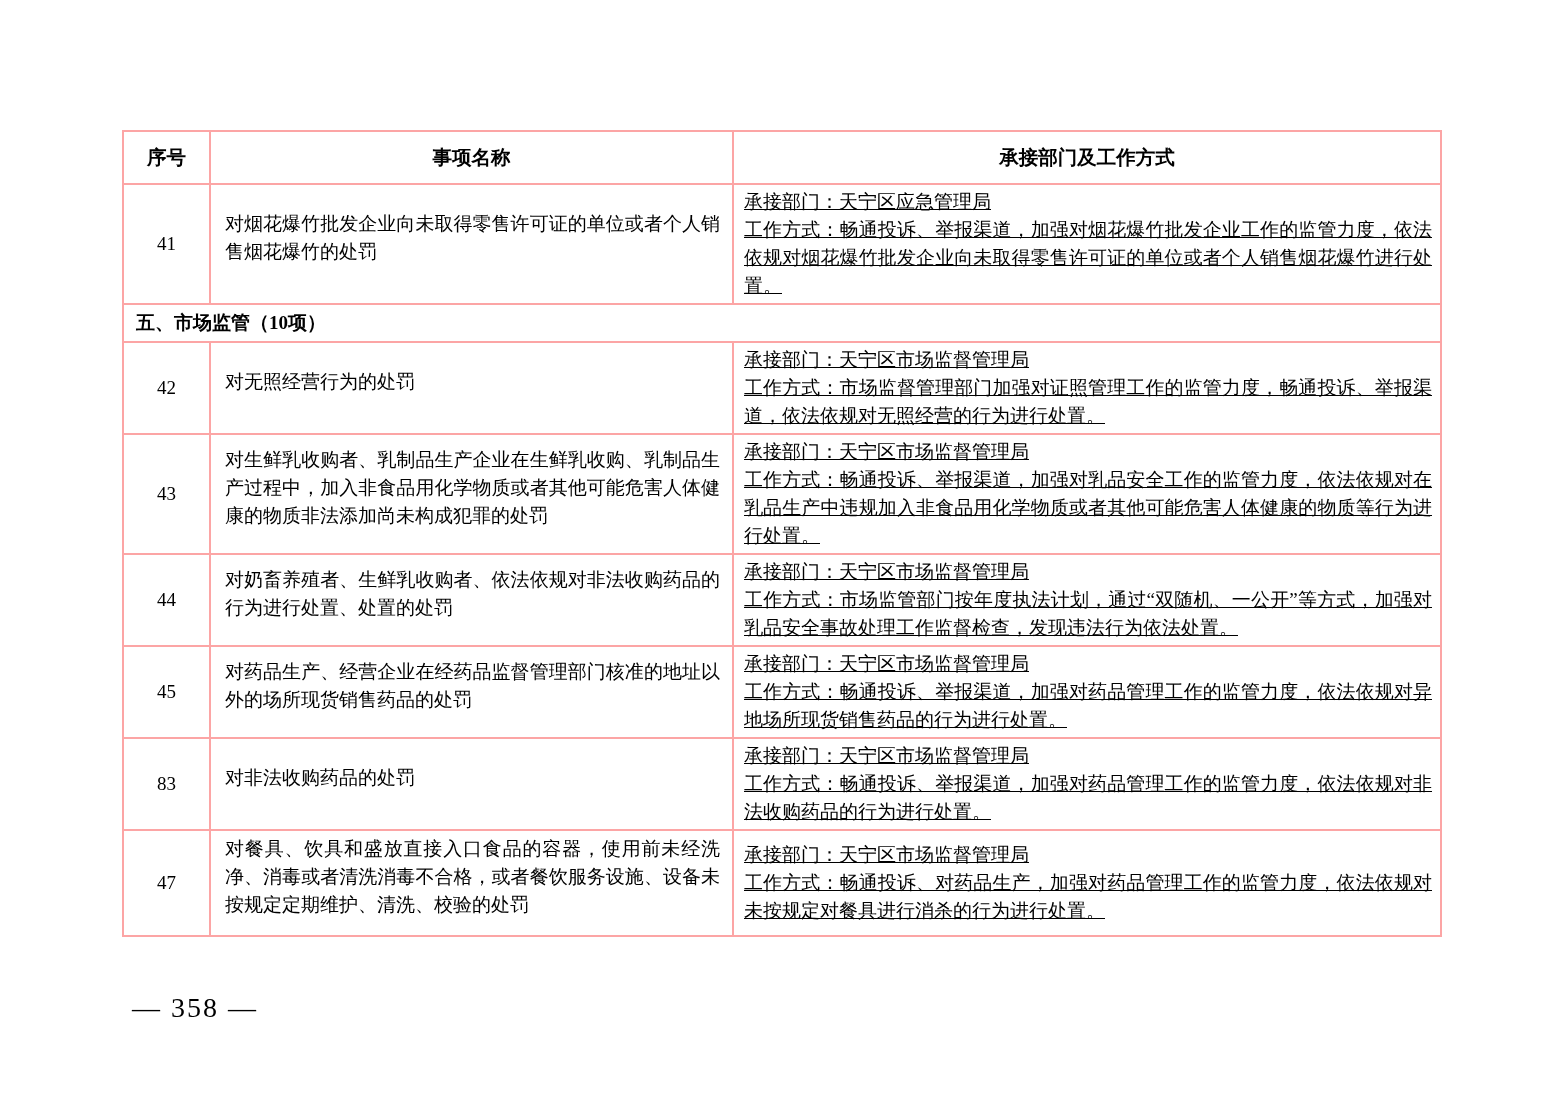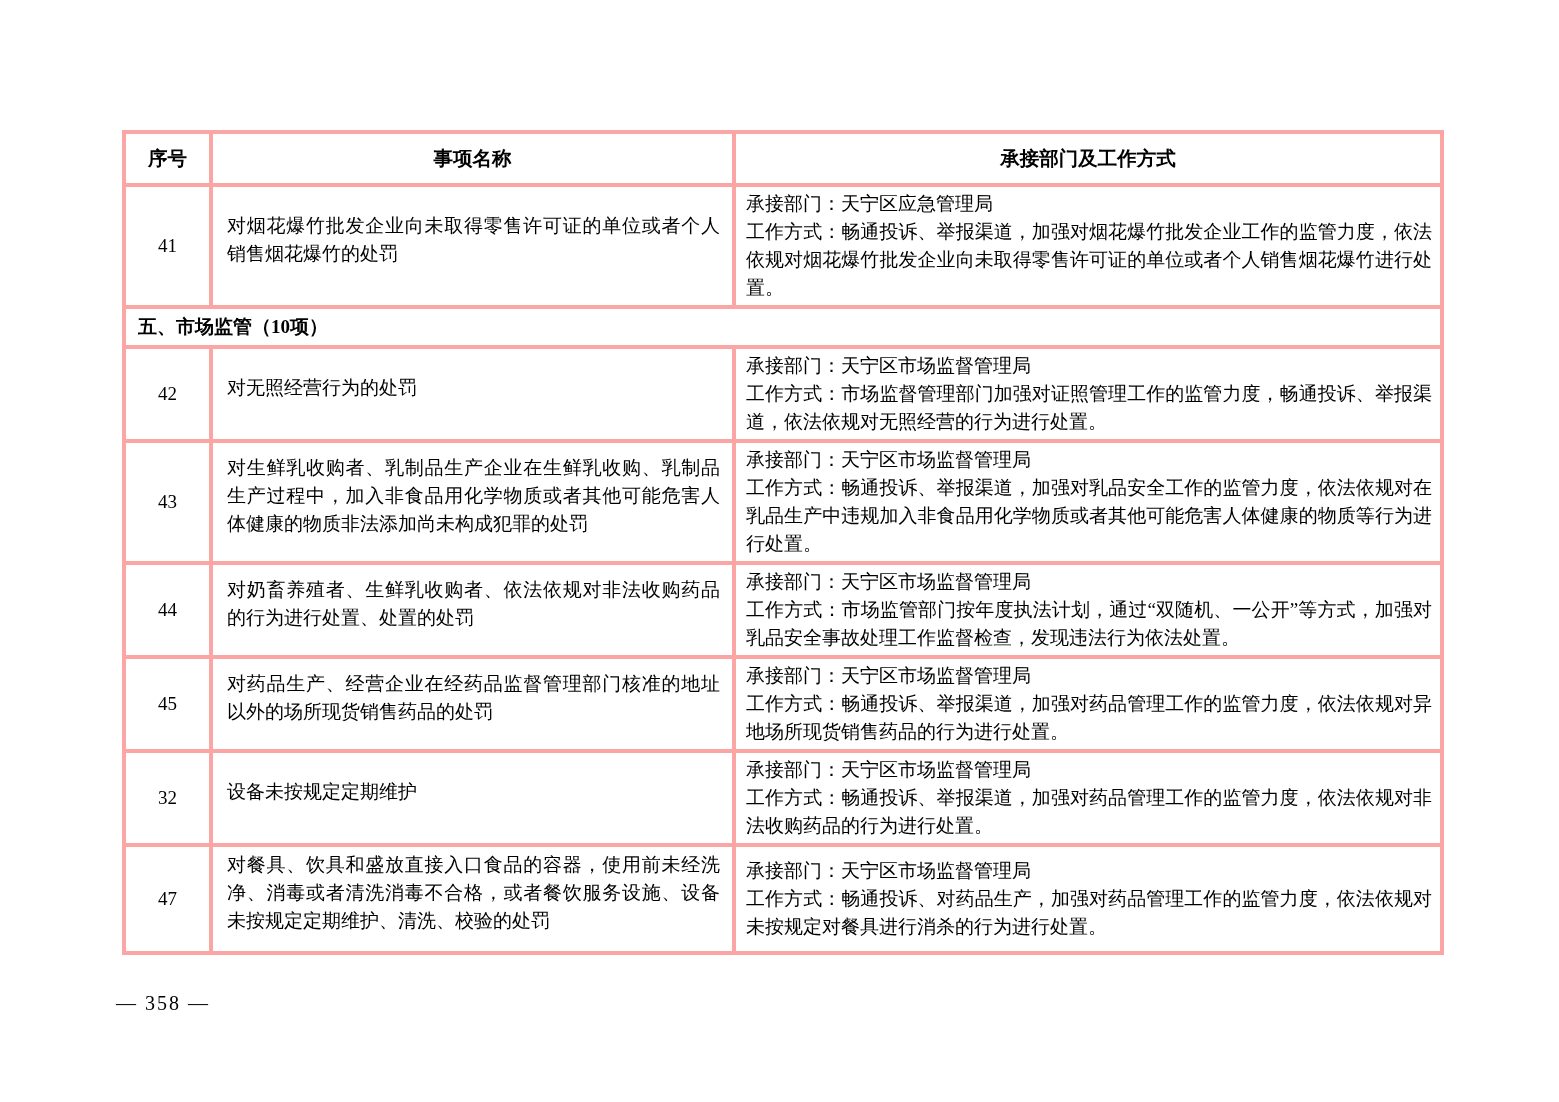--- a/index.html
+++ b/index.html
@@ -21,21 +21,21 @@
     left: 122px;
     top: 130px;
     width: 1318px;
     border-collapse: collapse;
     table-layout: fixed;
   }
   .doc-table col.c1 { width: 87px; }
   .doc-table col.c2 { width: 523px; }
   .doc-table col.c3 { width: 708px; }
   .doc-table th, .doc-table td {
-    border: 4px solid #fca5a5;
+    border: 2px solid #fca5a5;
     font-size: 19px;
     line-height: 28px;
     vertical-align: middle;
     word-break: break-all;
   }
   .doc-table thead tr { height: 53px; }
   .doc-table th {
     font-weight: bold;
     text-align: center;
     font-size: 19.5px;
@@ -47,42 +47,43 @@
   }
   .name-cell {
     text-align: justify;
     padding: 4px 12px 16px 14px;
   }
   .dept-cell {
     padding: 3px 8px 3px 10px;
   }
   .dept-cell div {
     text-align: justify;
+    text-decoration: underline;
   }
   .section-cell {
     font-weight: bold;
     font-size: 21px;
     text-align: left;
     padding: 4px 8px 4px 12px;
     margin-left: 34px;
   }
   
   #table-body tr:nth-child(1) { height: 111px; }
   #table-body tr:nth-child(2) { height: 37px; }
   #table-body tr:nth-child(3) { height: 85px; }
   #table-body tr:nth-child(4) { height: 111px; }
   #table-body tr:nth-child(5) { height: 81px; }
   #table-body tr:nth-child(6) { height: 80px; }
   #table-body tr:nth-child(7) { height: 77px; }
   #table-body tr:nth-child(8) { height: 81px; }
   .page-number {
     position: absolute;
-    left: 116px;
+    left: 132px;
     top: 992px;
-    font-size: 20px;
+    font-size: 28px;
     letter-spacing: 2px;
     font-family: "Liberation Serif", "DejaVu Serif", serif;
   }
 </style>
 </head>
 <body>
 
 <div class="page">
   <table class="doc-table">
     <colgroup>
@@ -135,22 +136,22 @@
         </tr>
         <tr>
           <td class="no-cell">45</td>
           <td class="name-cell">对药品生产、经营企业在经药品监督管理部门核准的地址以外的场所现货销售药品的处罚</td>
           <td class="dept-cell">
             <div>承接部门：天宁区市场监督管理局</div>
             <div>工作方式：畅通投诉、举报渠道，加强对药品管理工作的监管力度，依法依规对异地场所现货销售药品的行为进行处置。</div>
           </td>
         </tr>
         <tr>
-          <td class="no-cell">32</td>
-          <td class="name-cell">设备未按规定定期维护</td>
+          <td class="no-cell">83</td>
+          <td class="name-cell">对非法收购药品的处罚</td>
           <td class="dept-cell">
             <div>承接部门：天宁区市场监督管理局</div>
             <div>工作方式：畅通投诉、举报渠道，加强对药品管理工作的监管力度，依法依规对非法收购药品的行为进行处置。</div>
           </td>
         </tr>
         <tr>
           <td class="no-cell">47</td>
           <td class="name-cell">对餐具、饮具和盛放直接入口食品的容器，使用前未经洗净、消毒或者清洗消毒不合格，或者餐饮服务设施、设备未按规定定期维护、清洗、校验的处罚</td>
           <td class="dept-cell">
             <div>承接部门：天宁区市场监督管理局</div>

